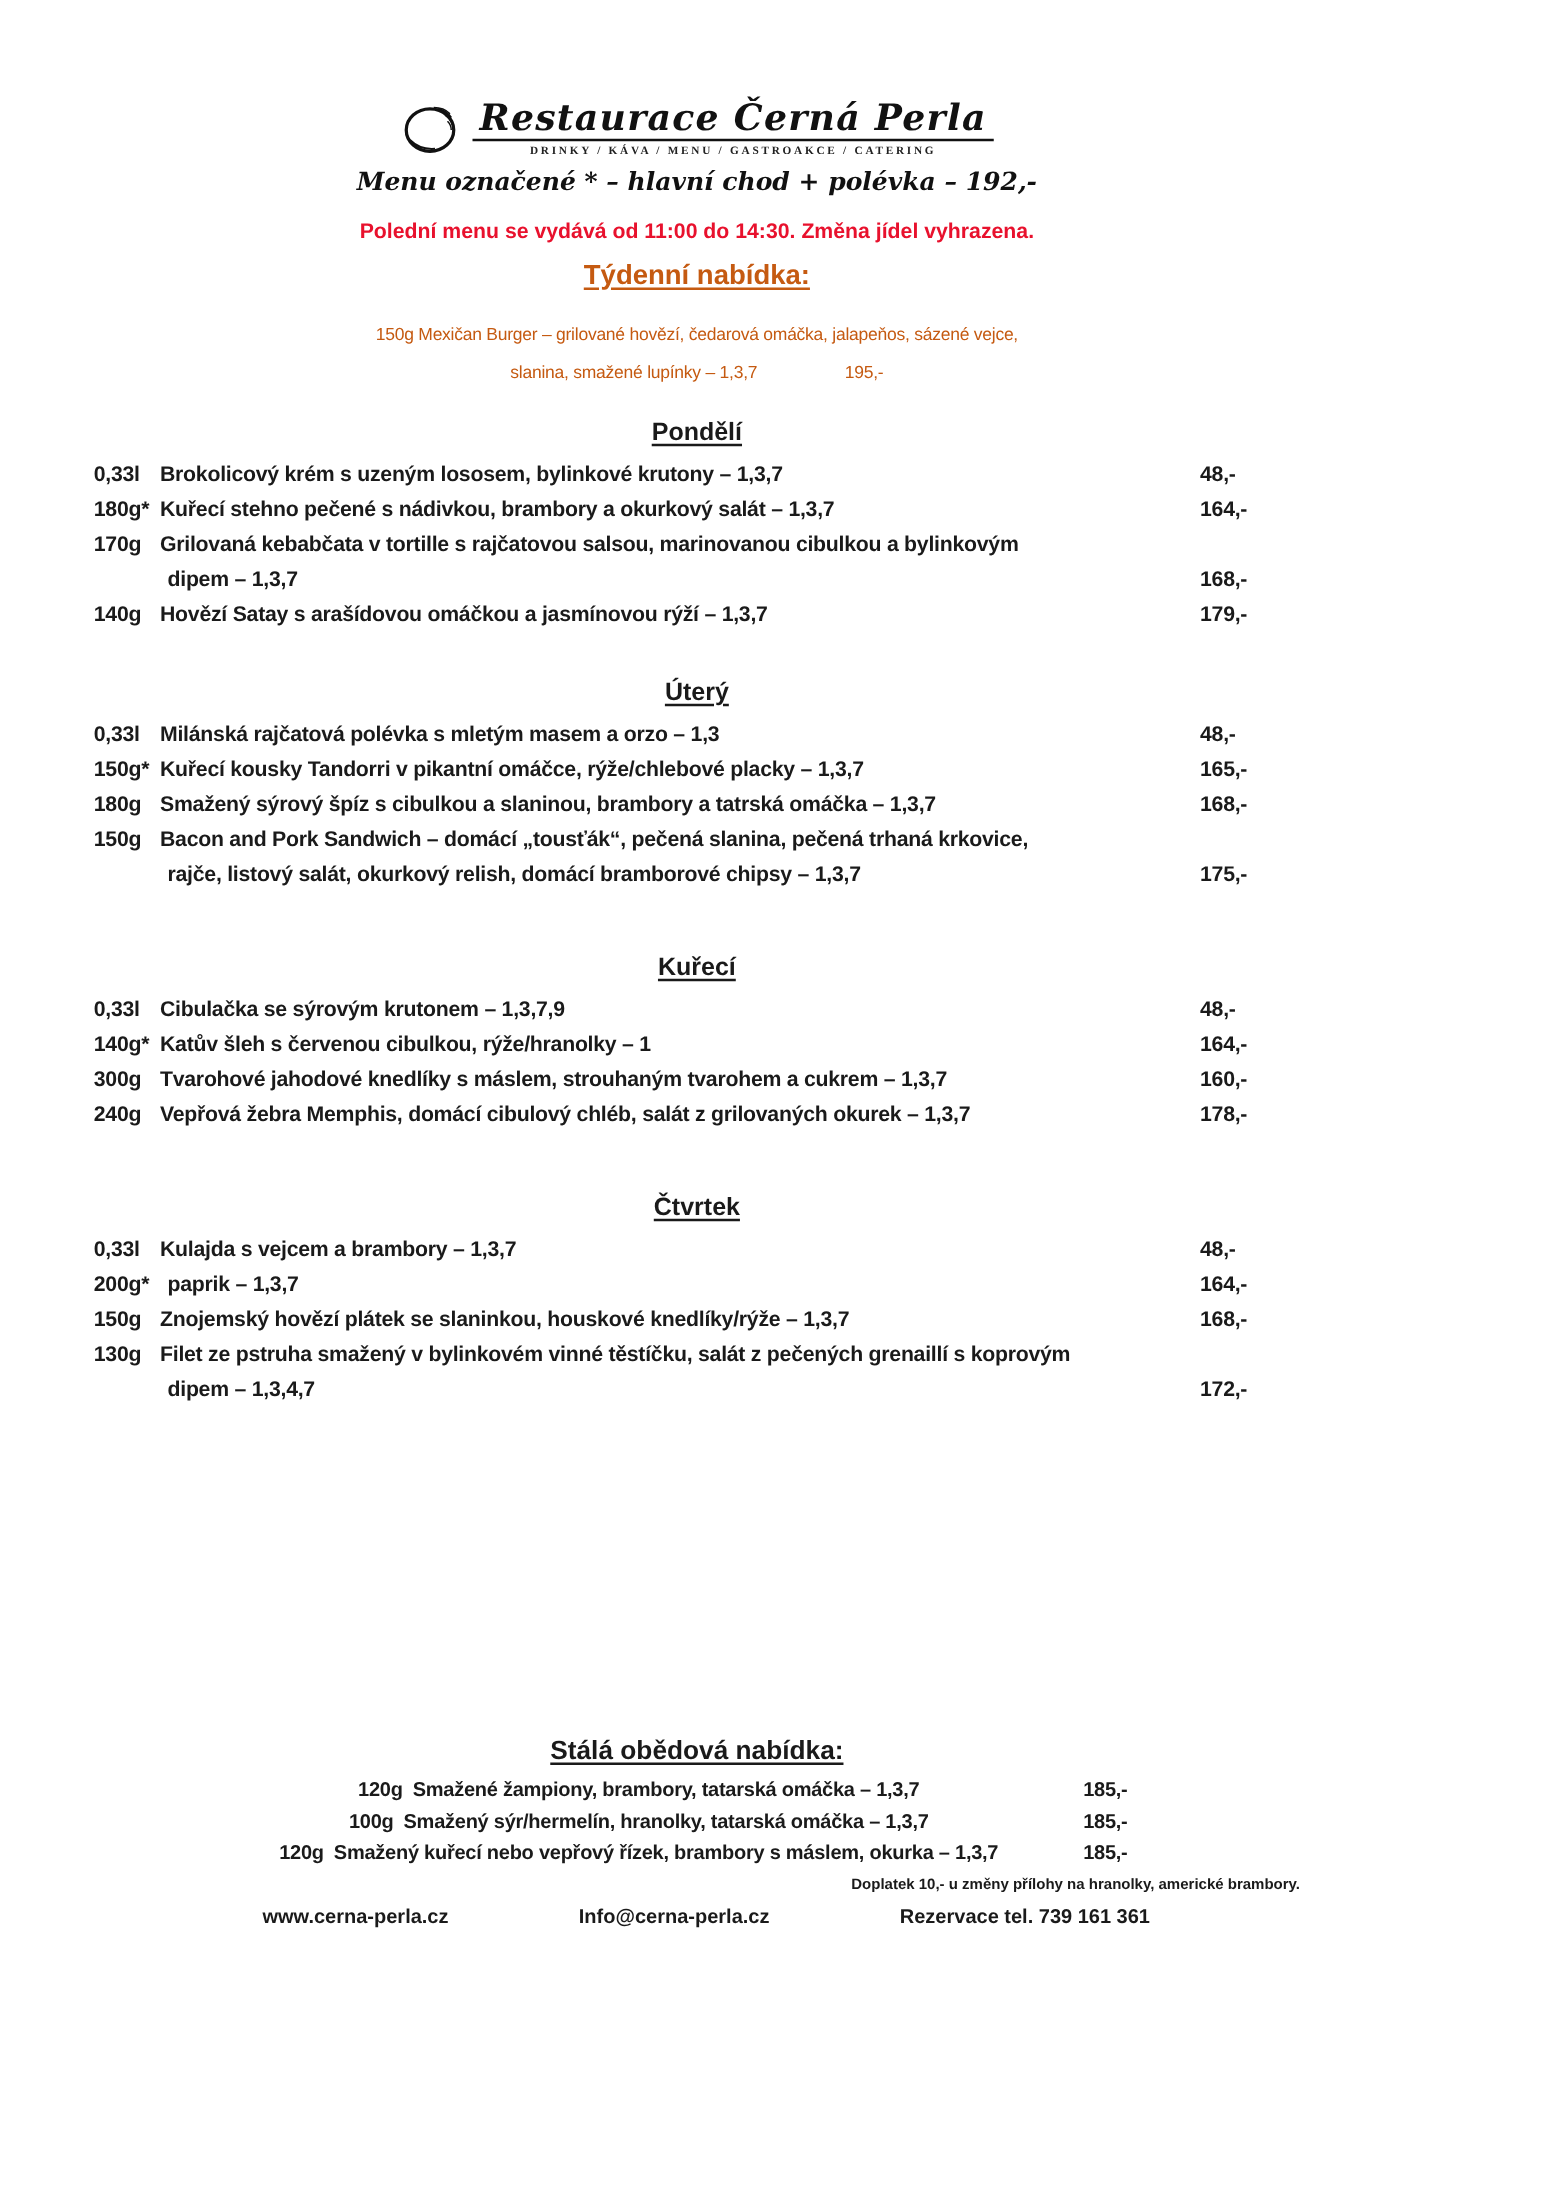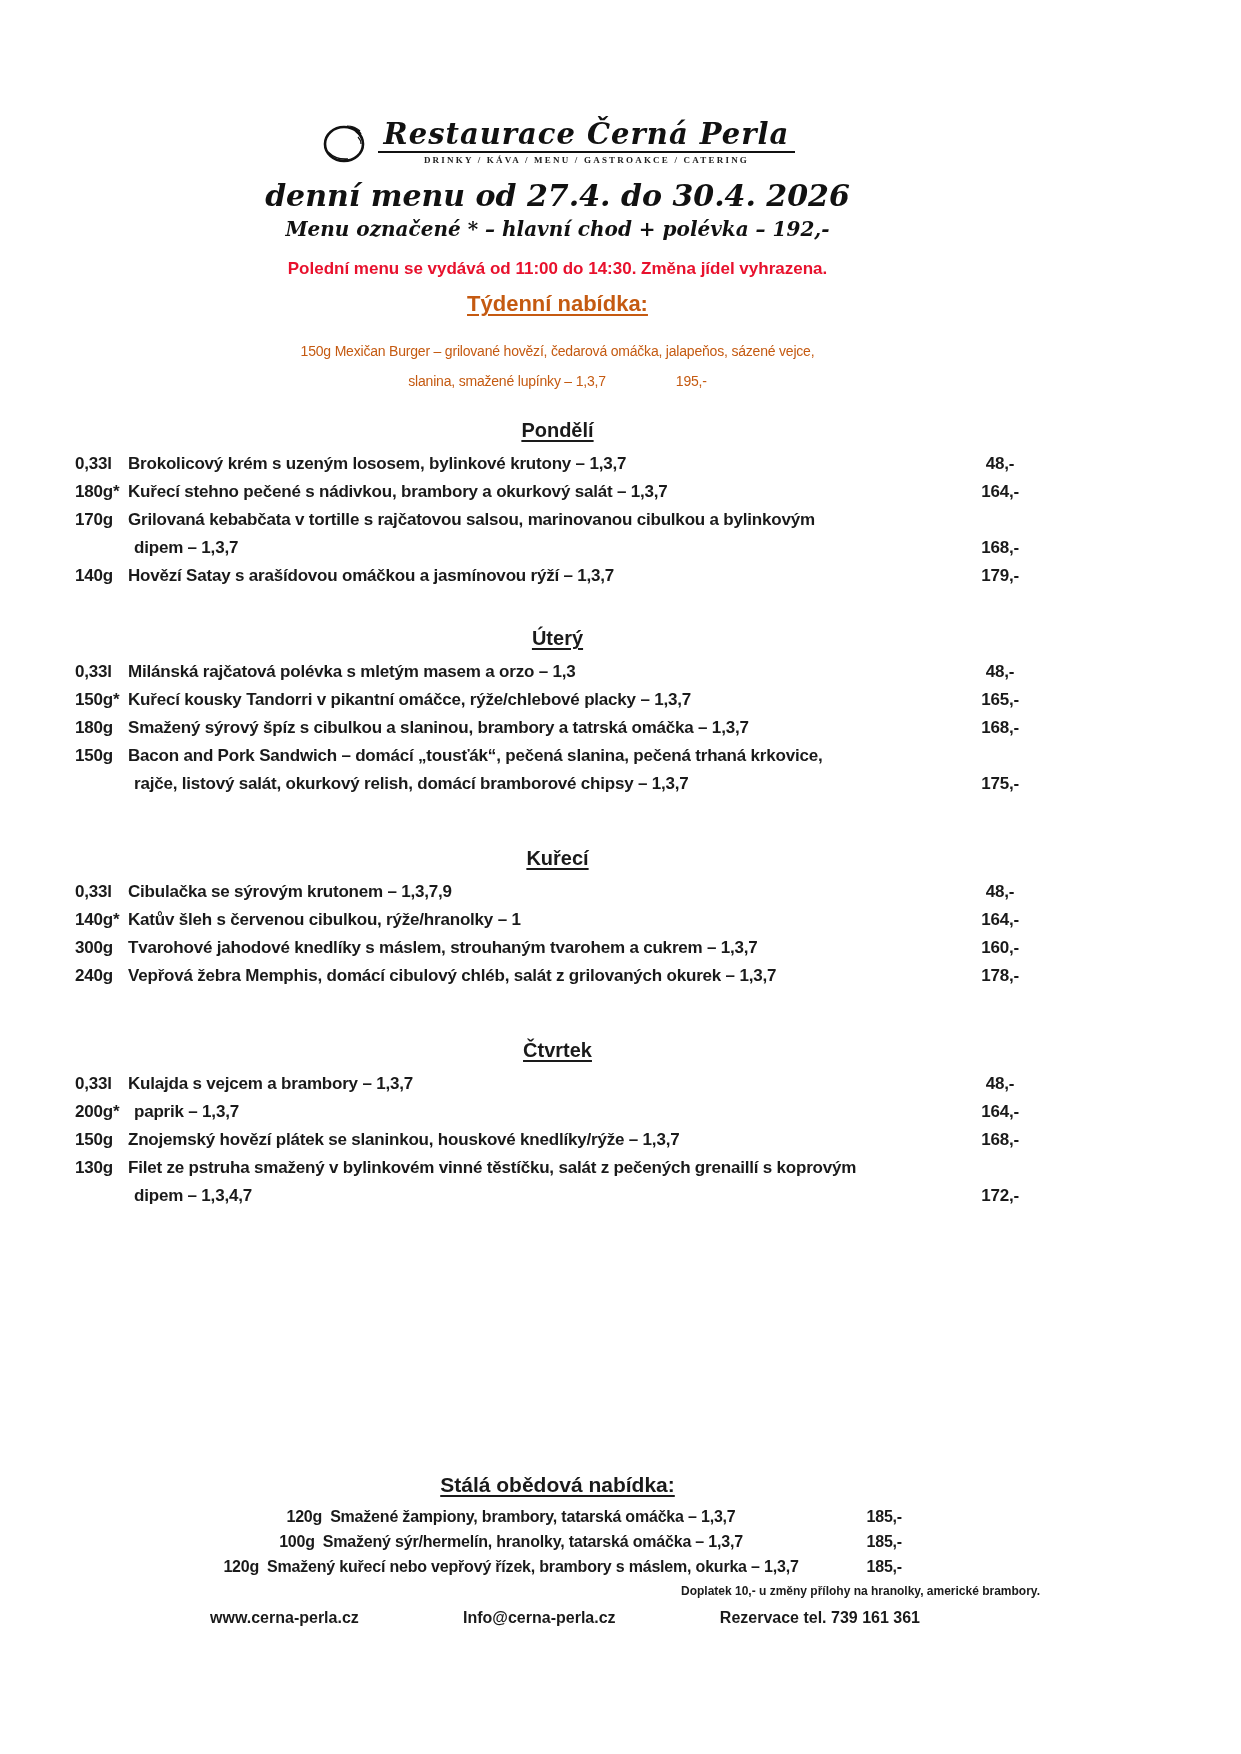--- a/index.html
+++ b/index.html
@@ -1,18 +1,18 @@
 <!DOCTYPE html>
 <html lang="cs"><head>
 <meta charset="utf-8">
 <style>
   html,body{margin:0;padding:0;background:#888;}
   .page{
     width:1241px;height:1754px;background:#ffffff;margin:0 auto;
-    box-sizing:border-box;padding-top:118px;overflow:hidden;
+    box-sizing:border-box;padding-top:78px;overflow:hidden;
     font-family:"Liberation Sans",sans-serif;color:#1a1a1a;
   }
   .content{width:965px;margin-left:75px;}
 
   
   .logo-row{display:flex;justify-content:center;align-items:flex-start;gap:6px;height:52px;}
   .pearl{width:52px;height:46px;flex:0 0 auto;margin-top:2px;}
   .logo-text{display:flex;flex-direction:column;align-items:center;}
   .logo-name{
     font-family:"DejaVu Serif","Liberation Serif",serif;font-style:italic;font-weight:bold;
@@ -54,21 +54,21 @@
     text-align:center;font-weight:bold;font-size:20px;line-height:28px;margin:0 0 6px 0;
     text-decoration:underline;text-underline-offset:3px;
   }
   .item-row{
     display:grid;grid-template-columns:53px 1fr 80px;
     font-weight:bold;font-size:17px;line-height:28px;letter-spacing:-0.2px;
   }
   .item-weight{white-space:nowrap;}
   .desc-line{}
   .desc-line.cont{text-indent:6px;}
-  .item-price{text-align:center;align-self:end;}
+  .item-price{text-align:left;align-self:end;}
 
   
   .standing{margin-top:260px;}
   .standing-heading{
     text-align:center;font-weight:bold;font-size:21px;line-height:30px;margin:0 0 4px 0;
     text-decoration:underline;text-underline-offset:3px;
   }
   .standing-items{width:712px;margin-left:115px;}
   .standing-row{display:flex;font-weight:bold;font-size:16px;line-height:25px;letter-spacing:-0.2px;}
   .standing-text{flex:1;text-align:center;}
@@ -97,21 +97,20 @@
           <path d="M30 7 q7 1 11 7" fill="none" stroke="#111" stroke-width="1.4"></path>
           <path d="M38 17 q3 3 3 7" fill="none" stroke="#111" stroke-width="1.2"></path>
           <path d="M27 6 q8 0 13 5" fill="none" stroke="#111" stroke-width="1.2"></path>
           <path d="M8 32 q8 8 20 7" fill="none" stroke="#111" stroke-width="1.6"></path>
         </svg>
         <div class="logo-text">
           <div class="logo-name">Restaurace Černá Perla</div>
           <div class="logo-tagline">DRINKY / KÁVA / MENU / GASTROAKCE / CATERING</div>
         </div>
       </div>
-      <h1 class="menu-title">denní menu od 27.4. do 30.4. 2026</h1>
       <div class="menu-note">Menu označené * – hlavní chod + polévka – 192,-</div>
       <div class="serving-note">Polední menu se vydává od 11:00 do 14:30. Změna jídel vyhrazena.</div>
     </header>
 
     <section>
       <h2 class="weekly-heading">Týdenní nabídka:</h2>
       <div class="weekly-line">150g Mexičan Burger – grilované hovězí, čedarová omáčka, jalapeňos, sázené vejce,</div>
       <div class="weekly-line">
         <span>slanina, smažené lupínky – 1,3,7</span><span class="weekly-price">195,-</span>
       </div>

